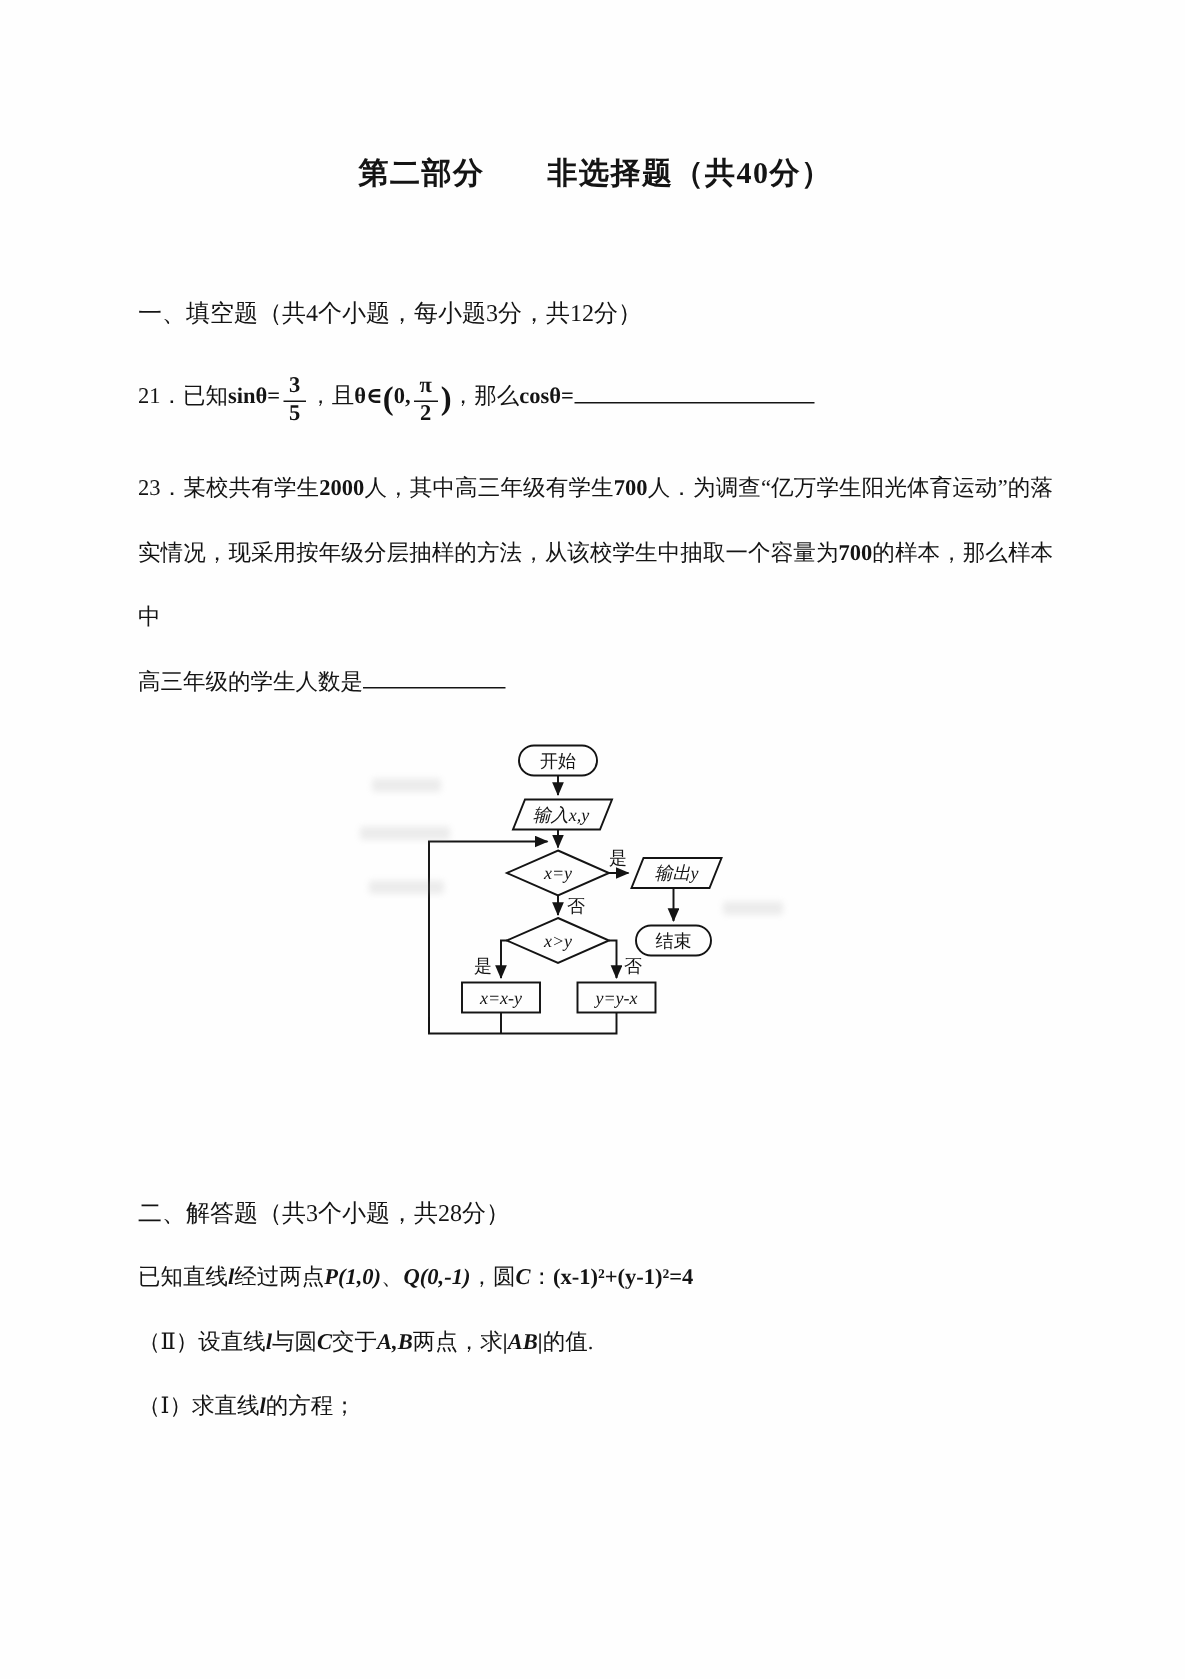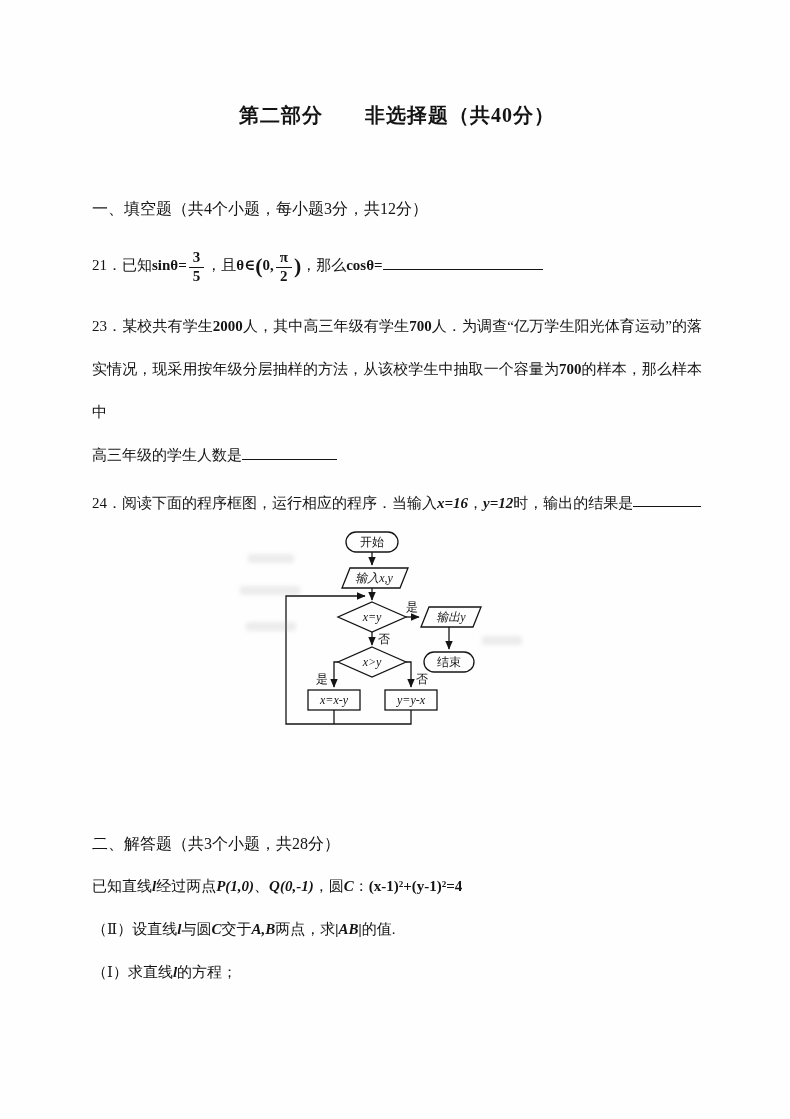--- a/index.html
+++ b/index.html
@@ -73,23 +73,20 @@
   <div class="qline q21line">
     <span>21．已知</span><span class="m">sinθ=</span><span class="frac"><span class="num">3</span><span class="den">5</span></span><span>，且</span><span class="m">θ∈</span><span class="bigp">(</span><span class="m">0,</span><span class="frac"><span class="num">π</span><span class="den">2</span></span><span class="bigp">)</span><span>，那么</span><span class="m">cosθ=</span><span class="blank w160"></span>
   </div>
 
 
   <div class="para">
     <span>23．某校共有学生</span><span class="m">2000</span><span>人，其中高三年级有学生</span><span class="m">700</span><span>人．为调查“亿万学生阳光体育运动”的落</span><span>实情况，现采用按年级分层抽样的方法，从该校学生中抽取一个容量为</span><span class="m">700</span><span>的样本，那么样本中</span><br>
     <span>高三年级的学生人数是</span><span class="blank w95"></span>
   </div>
 
-  <div class="qline q24line">
-    <span>24．阅读下面的程序框图，运行相应的程序．当输入</span><span class="mi">x=16</span><span>，</span><span class="mi">y=12</span><span>时，输出的结果是</span><span class="blank w68"></span>
-  </div>
 
   <div class="flowchart-wrap">
     <div class="smudge" style="left:-18px;top:28px;width:46px;height:9px;"></div>
     <div class="smudge" style="left:-26px;top:60px;width:60px;height:9px;"></div>
     <div class="smudge" style="left:-20px;top:96px;width:50px;height:9px;"></div>
     <div class="smudge" style="left:216px;top:110px;width:40px;height:9px;"></div>
     <svg width="262" height="238" viewBox="0 0 262 238">
       <defs>
         <marker id="ah" markerWidth="9" markerHeight="8" refX="6.5" refY="3" orient="auto">
           <path d="M0,0 L7,3 L0,6 z" fill="#141414"></path>

